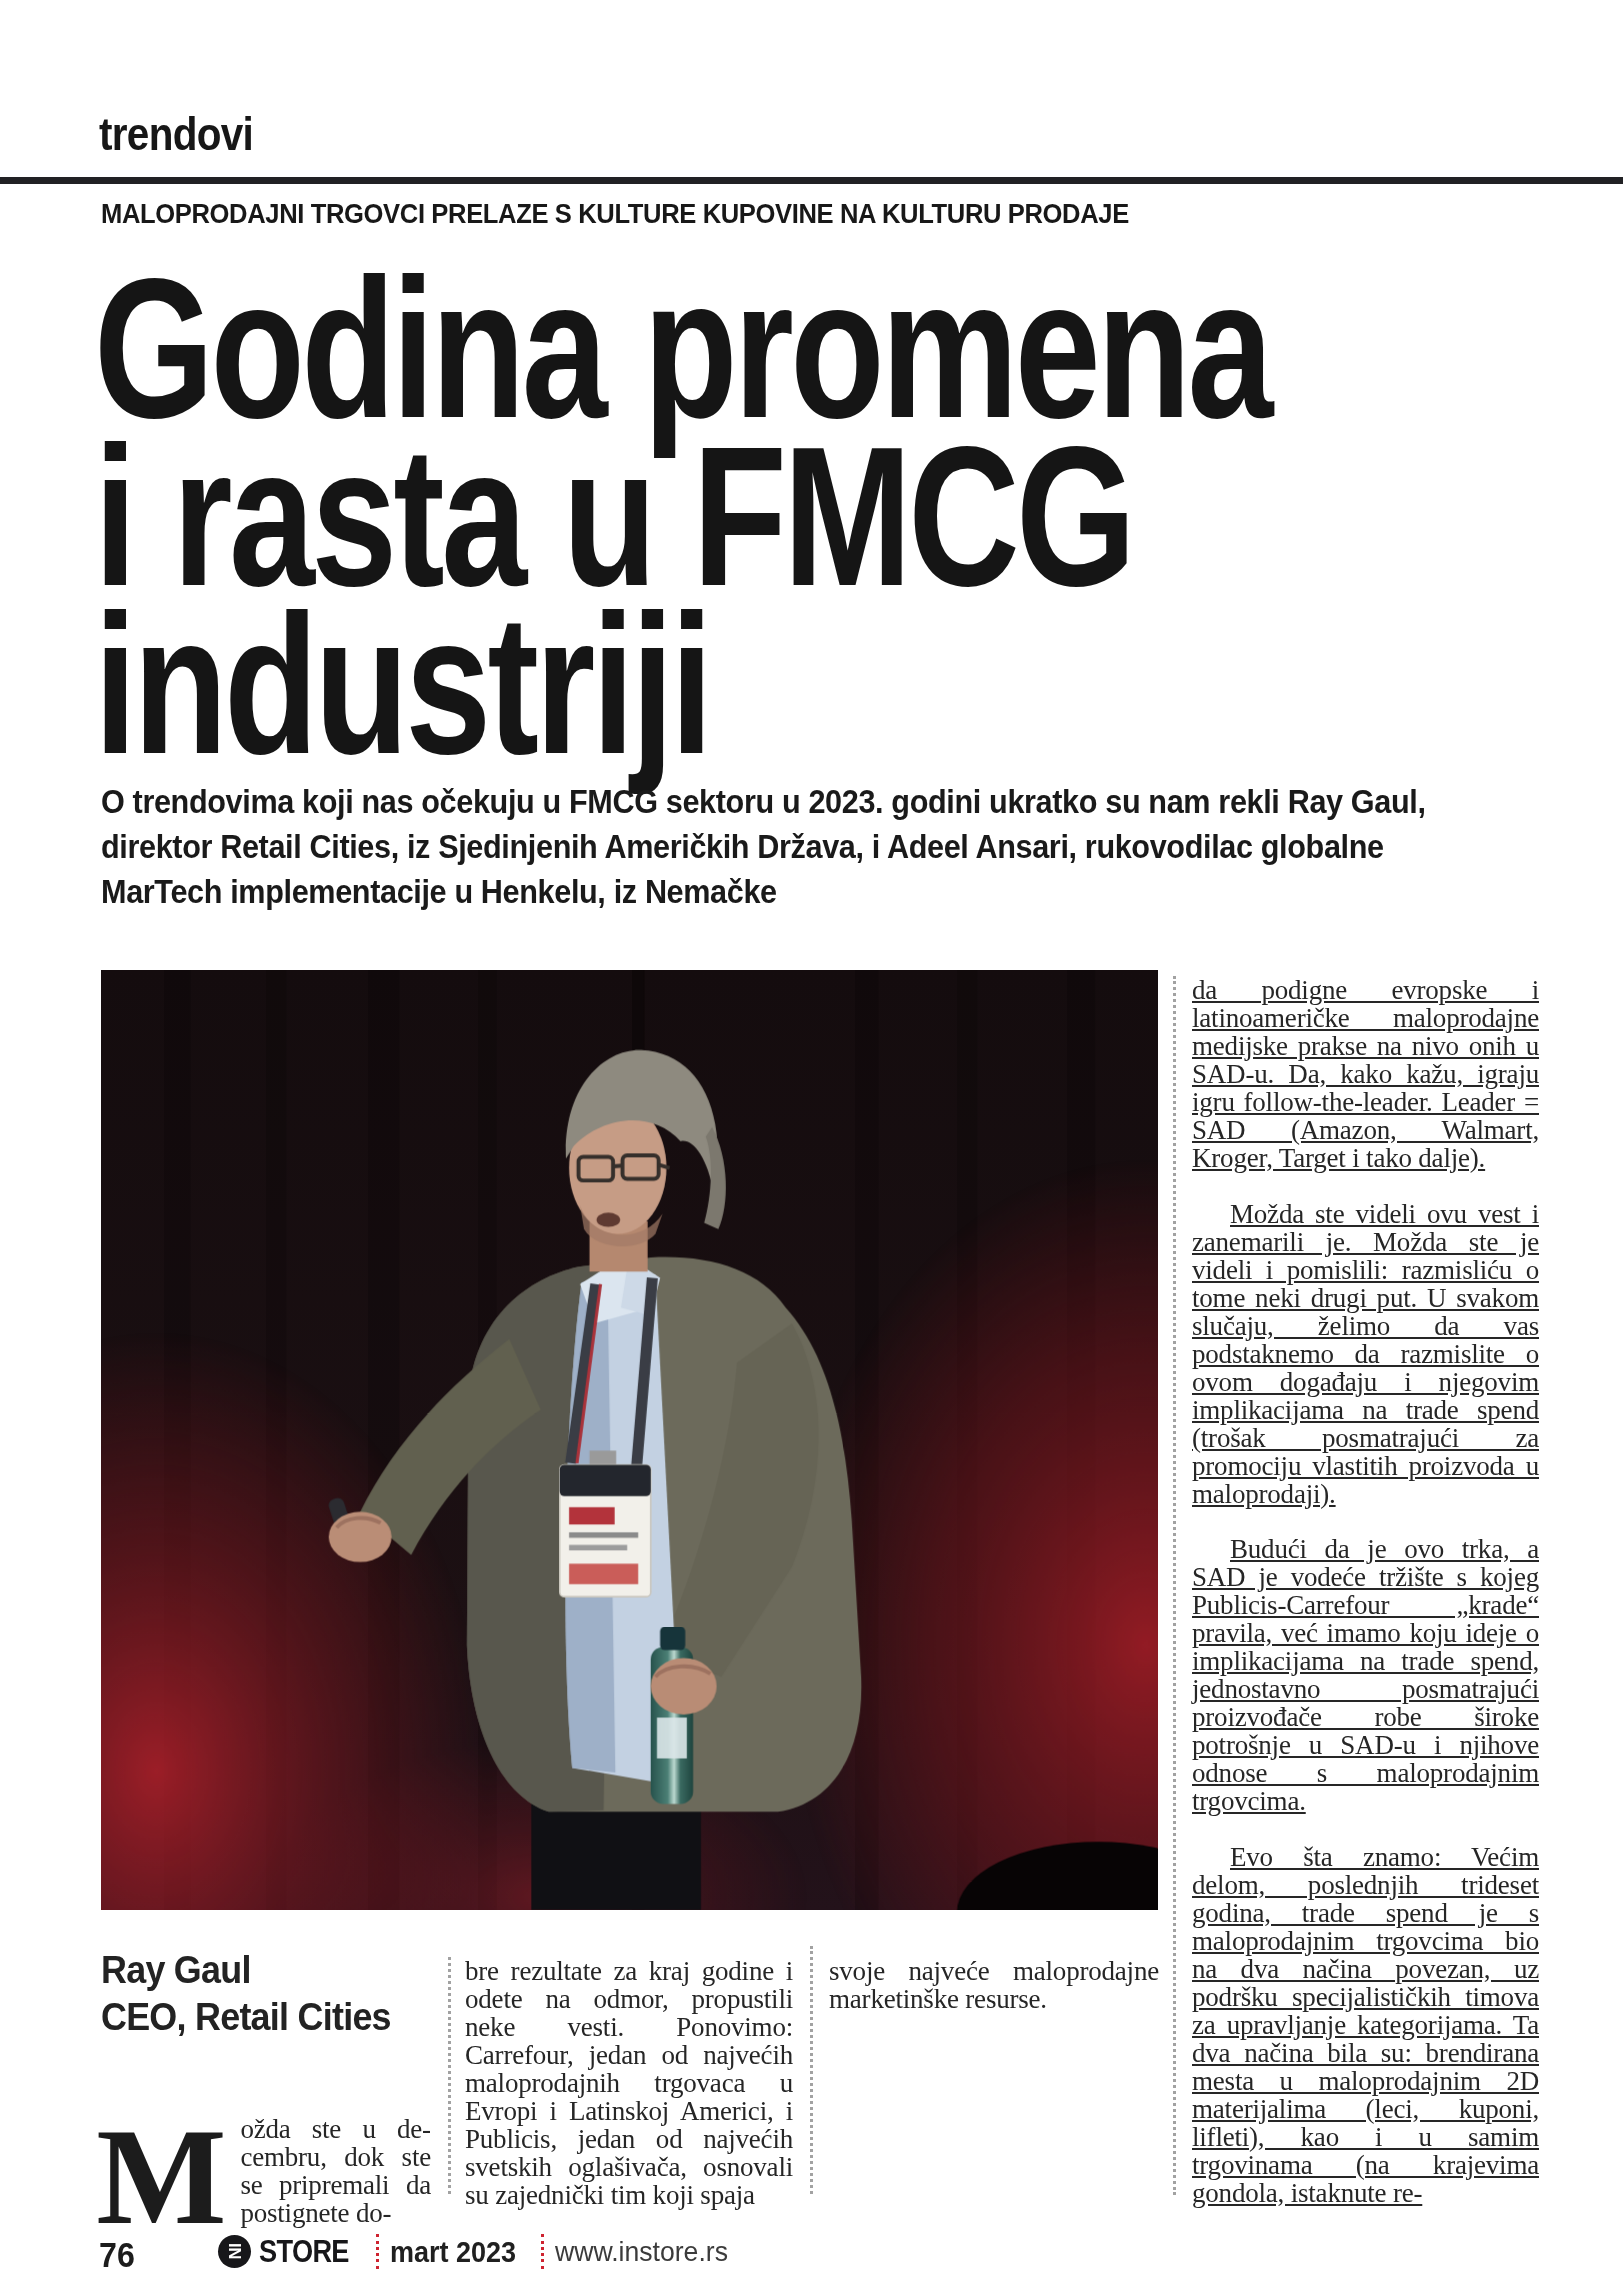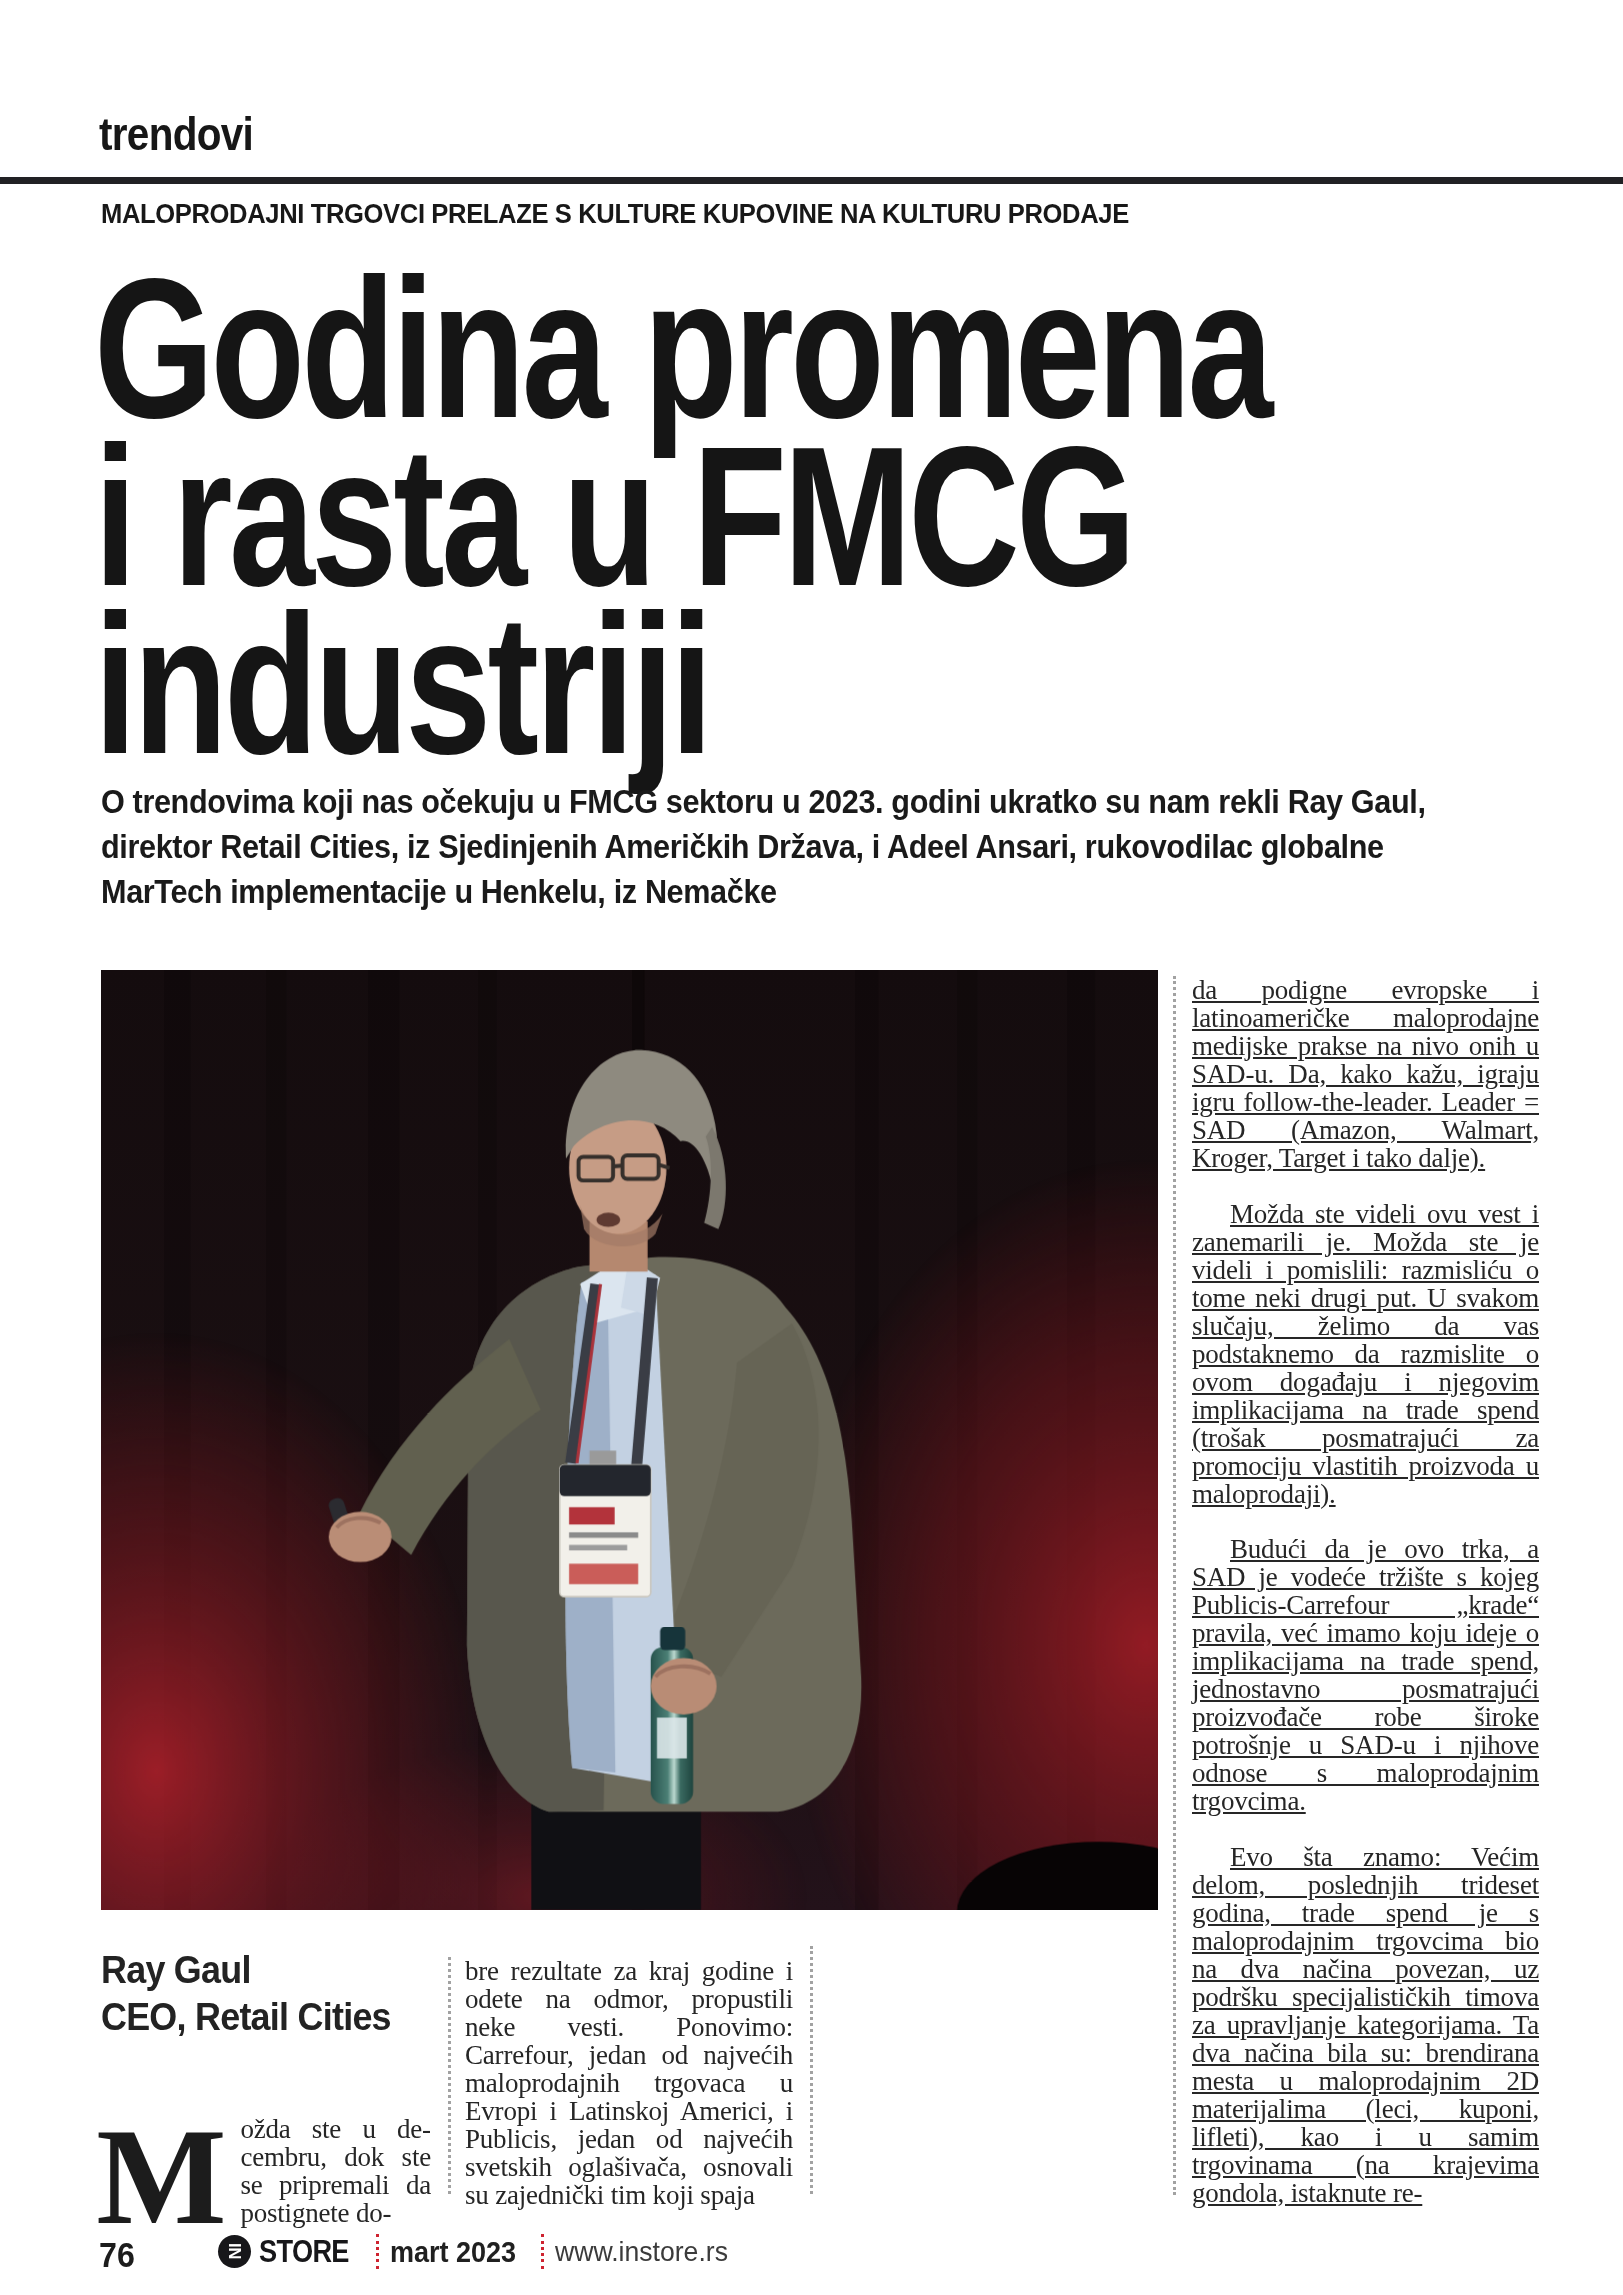--- a/index.html
+++ b/index.html
@@ -216,20 +216,21 @@
   <div class="serif dropcap-para">
     <span class="dropcap">M</span><span>ožda ste u de­cembru, dok ste se pripremali da postignete do-</span>
   </div>
 </div>
 
 <div class="abs col2 serif">
   <p>bre rezultate za kraj godine i odete na odmor, propustili neke vesti. Ponovimo: Carrefour, jedan od najvećih maloprodajnih trgovaca u Evropi i Latinskoj Americi, i Publicis, jedan od najvećih svetskih oglašivača, osnovali su zajednički tim koji spaja</p>
 </div>
 
 <div class="abs col3 serif">
+  <p>svoje najveće maloprodajne marketinške resurse.</p>
 </div>
 
 <div class="abs page-num">76</div>
 <div class="abs footer-group">
   <div class="logo-circle">
     <span>IN</span>
   </div>
   <div class="logo-store">STORE</div>
   <div class="red-dots"></div>
   <div class="issue">mart 2023</div>

